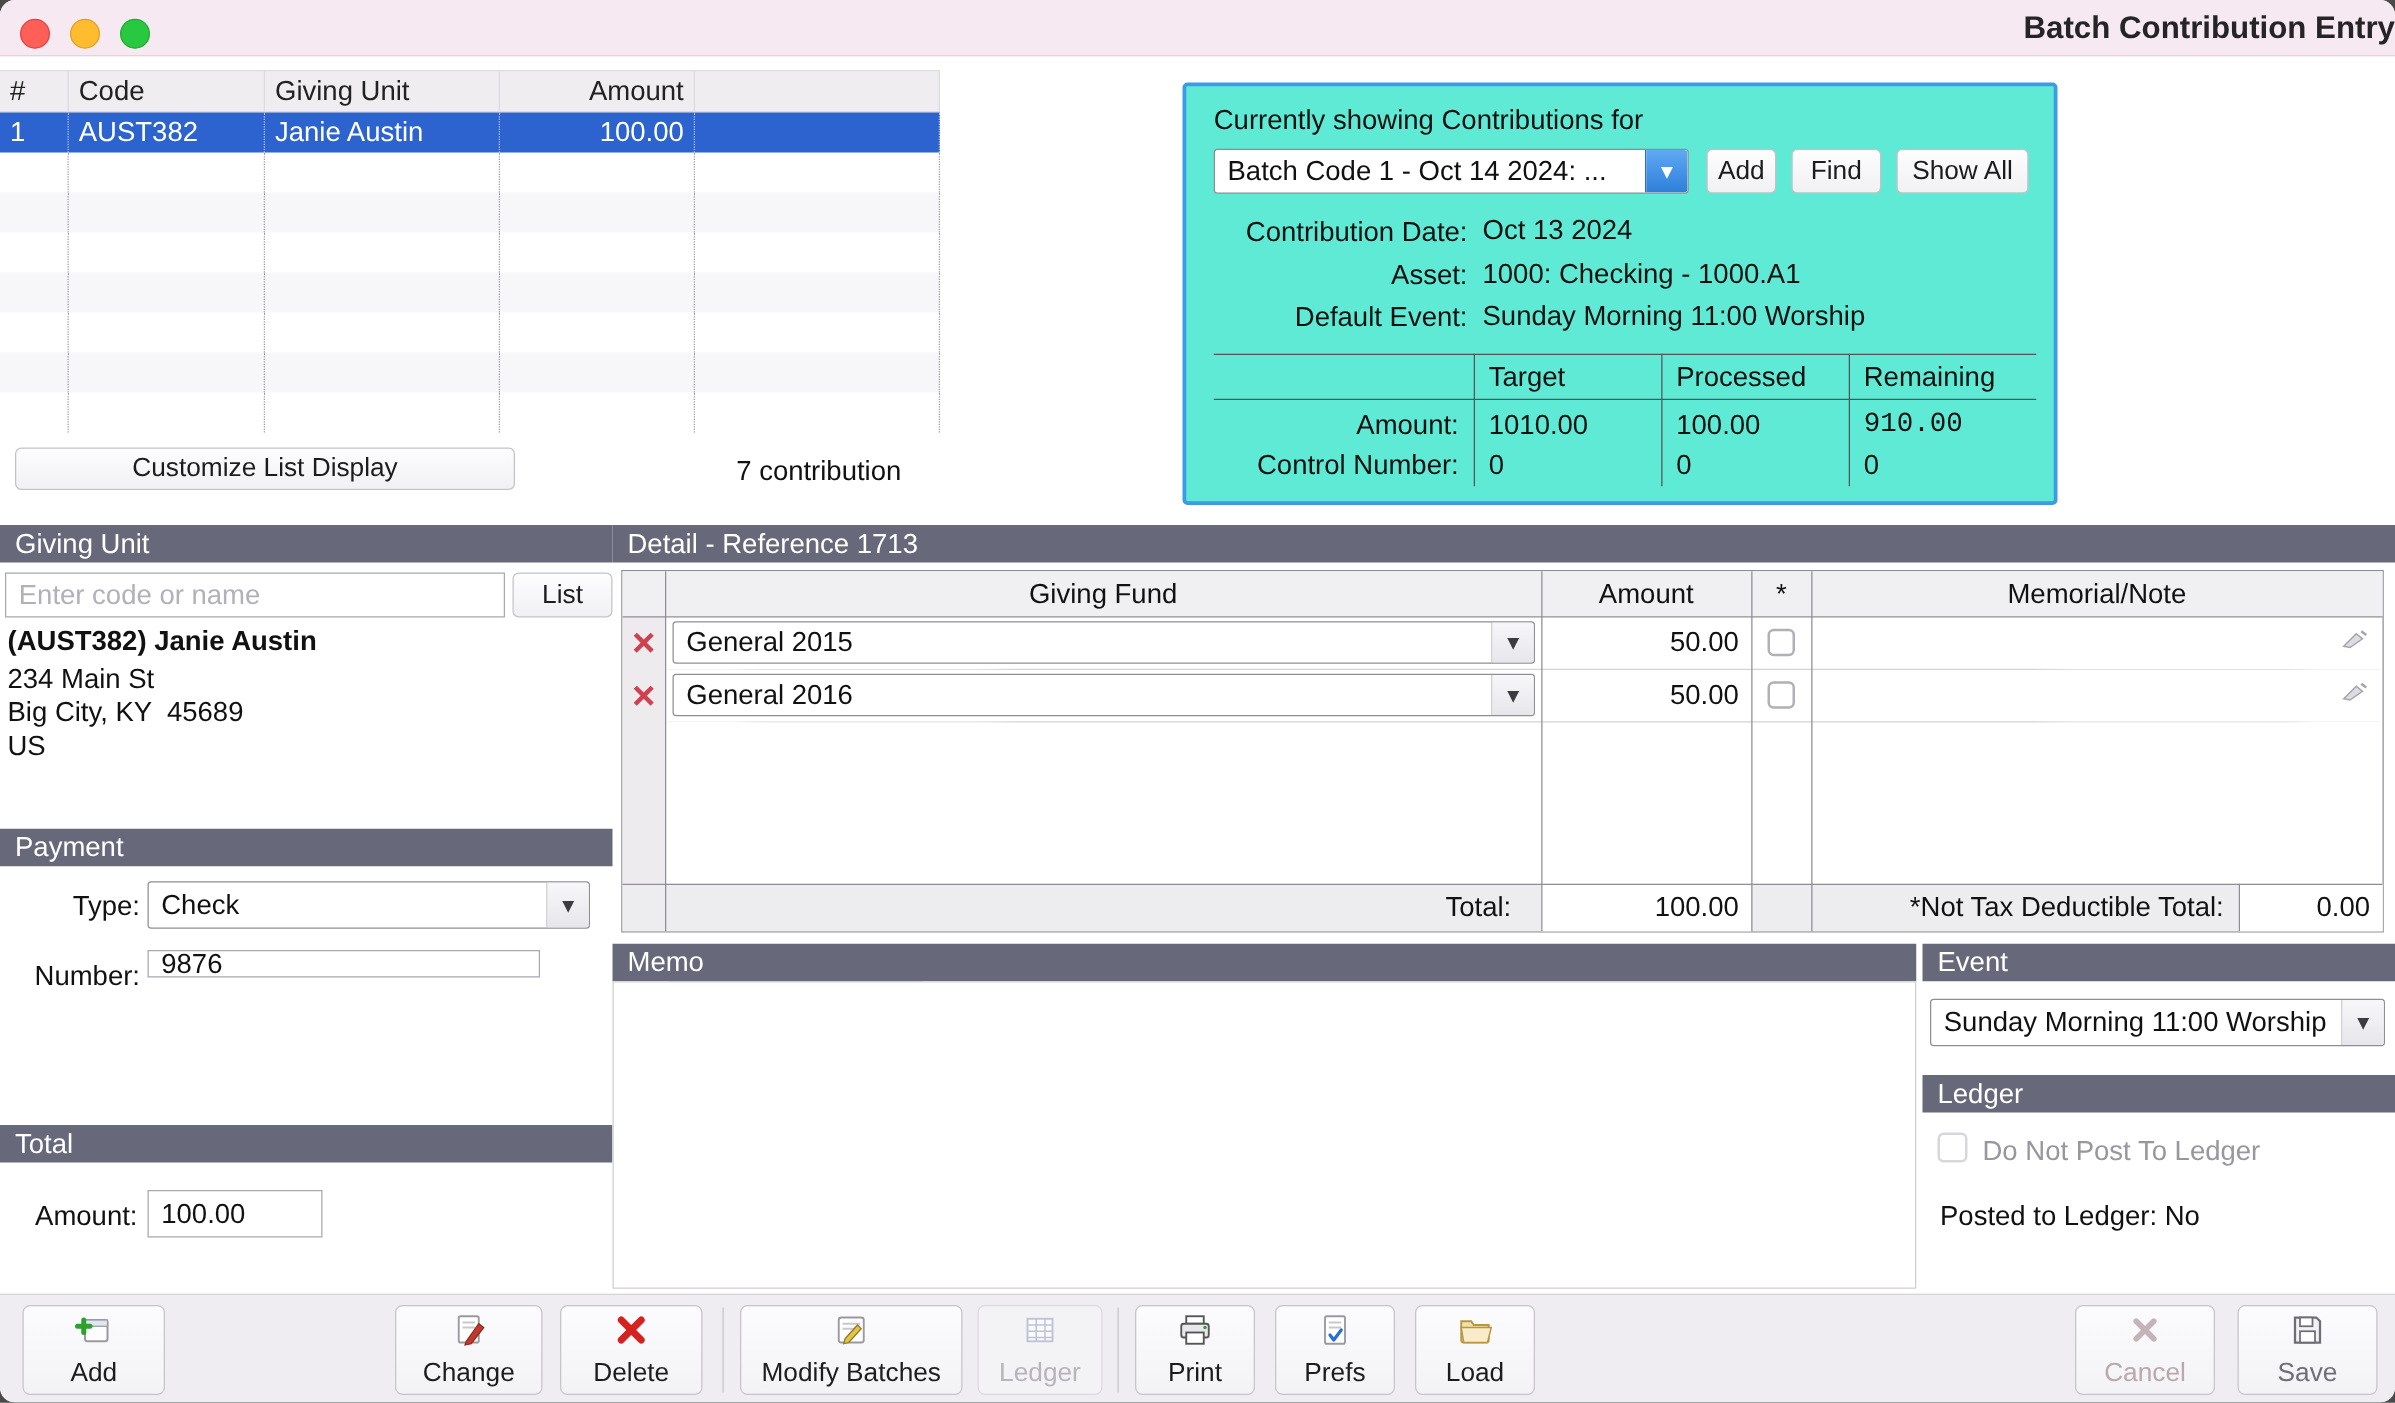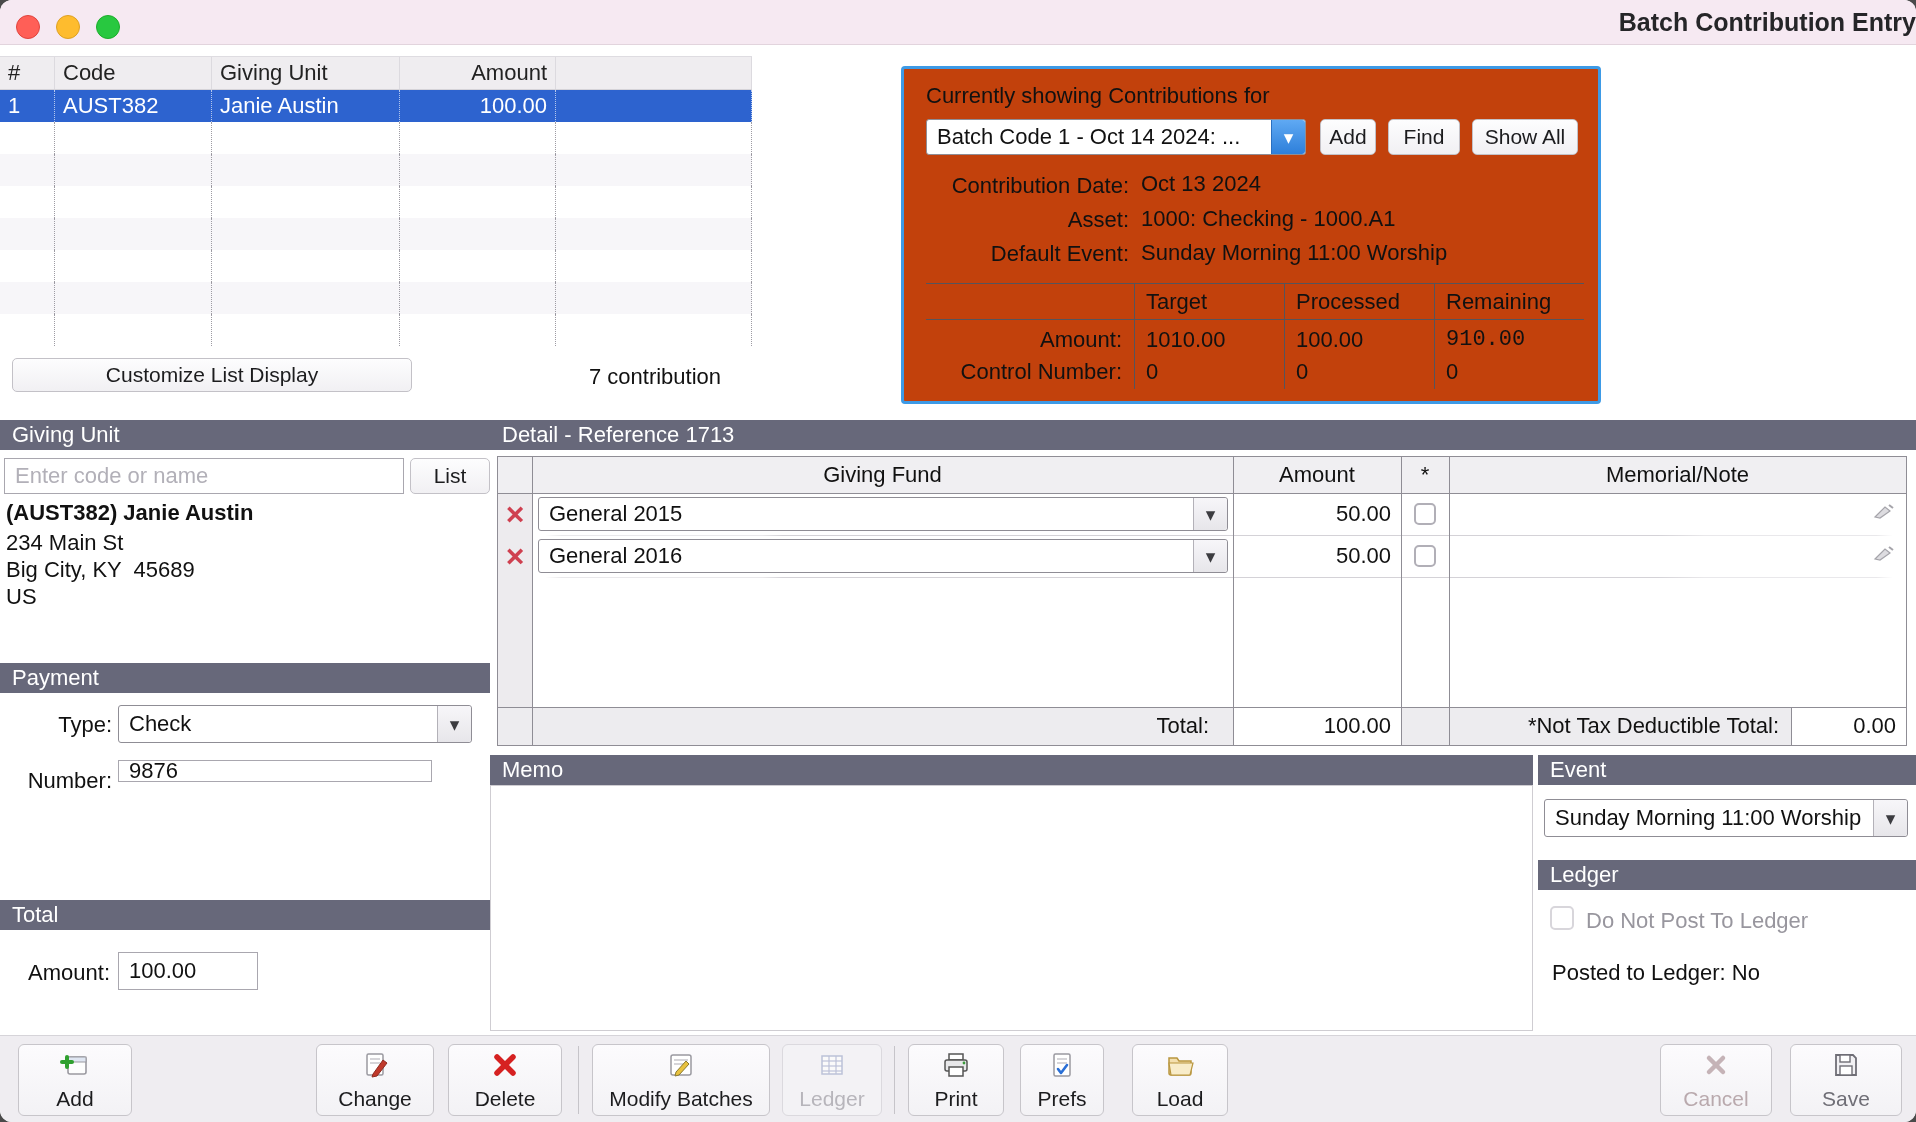--- a/index.html
+++ b/index.html
@@ -33,21 +33,21 @@
   .lhead > div { border-right:1px solid #dcdadf; display:flex; align-items:center; padding:0 8px; }
   .lrows { position:absolute; left:0; top:90px; width:752px; }
   .lrow { display:flex; height:32px; font-size:22px; color:#111; }
   .lrows .lrow:nth-child(odd):not(.sel) { background:#f7f6f9; }
   .lrow > div { border-right:1px dotted #9d9ba3; display:flex; align-items:center; padding:0 8px; overflow:hidden; }
   .lrow.sel { background:#2d63cf; color:#fff; }
   .lrow.sel > div { border-right:1px dotted rgba(255,255,255,.65); }
   .w1{width:55px;} .w2{width:157px;} .w3{width:188px;} .w4{width:156px;justify-content:flex-end;} .w5{width:196px;}
 
   
-  .batch-panel { position:absolute; left:901px; top:66px; width:700px; height:338px; border:3px solid #3d9ae6; border-radius:4px; background:#c2410c; }
+  .batch-panel { position:absolute; left:946px; top:66px; width:700px; height:338px; border:3px solid #3d9ae6; border-radius:4px; background:#5eead4; }
   .bp-heading { position:absolute; left:22px; top:14px; font-size:22px; color:#111; }
   .bp-table-line { position:absolute; background:#55545c; }
   .bp-cell { position:absolute; font-size:22px; color:#111; white-space:nowrap; }
 
   
   .dtable { position:absolute; left:497px; top:456px; width:1410px; height:290px; border:1px solid #8f8d95; background:#fff; }
   .cell { position:absolute; font-size:22px; color:#111; display:flex; align-items:center; }
   .vline { position:absolute; width:1px; background:#8f8d95; }
   .hline { position:absolute; height:1px; background:#8f8d95; }
   .hline.light { background:#d4d2d7; }
@@ -325,21 +325,21 @@
     <div class="tsep" style="left:894px;"></div>
     <div class="tbtn" style="left:908px; width:96px;">
       <span><svg width="30" height="30" viewBox="0 0 30 30">
             <rect x="8" y="4" width="14" height="6" fill="#fff" stroke="#555" stroke-width="1.5"></rect>
             <rect x="4" y="10" width="22" height="11" rx="2" fill="#e8e8ea" stroke="#555" stroke-width="1.5"></rect>
             <rect x="8" y="17" width="14" height="9" fill="#fff" stroke="#555" stroke-width="1.5"></rect>
             <circle cx="23" cy="13" r="1.4" fill="#3a9a3a"></circle>
           </svg></span>
       <span>Print</span>
     </div>
-    <div class="tbtn" style="left:1020px; width:84px;">
+    <div class="tbtn" style="left:1020px; width:96px;">
       <span><svg width="30" height="30" viewBox="0 0 30 30">
             <rect x="7" y="4" width="16" height="22" rx="1.5" fill="#fff" stroke="#9a99a0" stroke-width="1.5"></rect>
             <line x1="10" y1="9" x2="20" y2="9" stroke="#c9c7cc" stroke-width="1.5"></line>
             <line x1="10" y1="13" x2="20" y2="13" stroke="#c9c7cc" stroke-width="1.5"></line>
             <path d="M11 19 L14 23 L20 15" fill="none" stroke="#2a6fd6" stroke-width="2.6" stroke-linecap="round" stroke-linejoin="round"></path>
           </svg></span>
       <span>Prefs</span>
     </div>
     <div class="tbtn" style="left:1132px; width:96px;">
       <span><svg width="30" height="30" viewBox="0 0 30 30">

